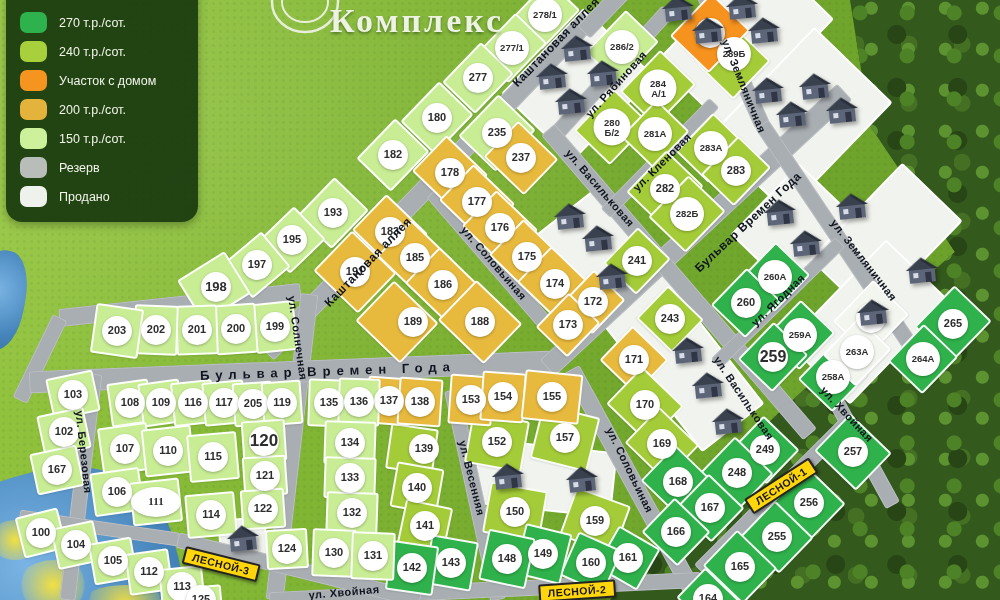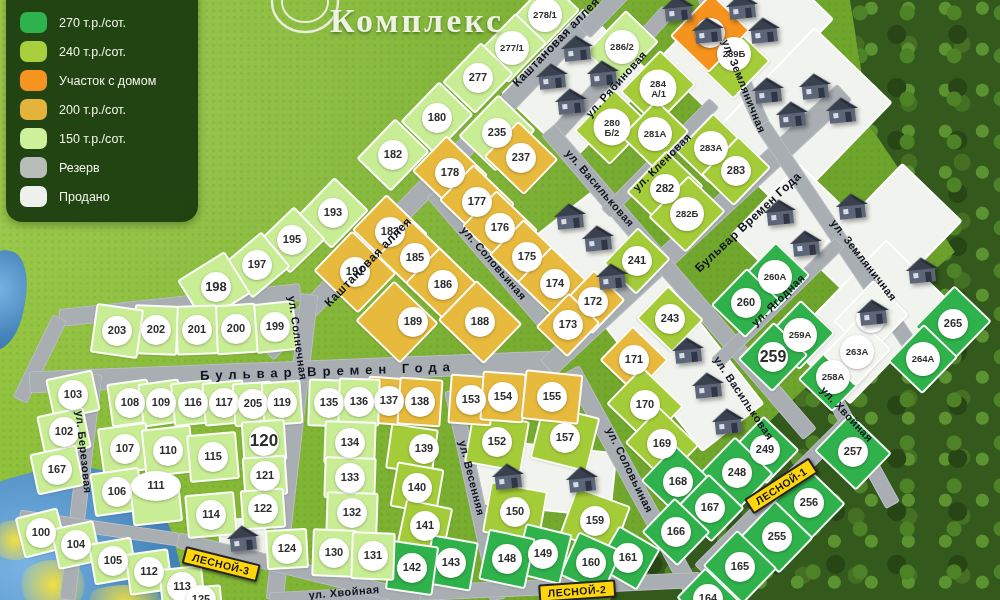--- a/index.html
+++ b/index.html
@@ -294,21 +294,21 @@
       <div class="plot-label" style="left: 168px; top: 451px; width: 30px; height: 30px; transform: translate(-50%, -50%); font-size: 11px;">110</div>
       <div class="plot" style="left: 213px; top: 457px; width: 46px; height: 44px; transform: translate(-50%, -50%) rotate(-5deg); background: rgb(201, 237, 149);"></div>
       <div class="plot-label" style="left: 213px; top: 457px; width: 30px; height: 30px; transform: translate(-50%, -50%); font-size: 11px;">115</div>
       <div class="plot" style="left: 264px; top: 441px; width: 40px; height: 38px; transform: translate(-50%, -50%) rotate(-4deg); background: rgb(201, 237, 149);"></div>
       <div class="plot-label" style="left: 264px; top: 441px; width: 30px; height: 30px; transform: translate(-50%, -50%); font-size: 17px;">120</div>
       <div class="plot" style="left: 57px; top: 470px; width: 44px; height: 38px; transform: translate(-50%, -50%) rotate(-12deg); background: rgb(201, 237, 149);"></div>
       <div class="plot-label" style="left: 57px; top: 470px; width: 30px; height: 30px; transform: translate(-50%, -50%); font-size: 11px;">167</div>
       <div class="plot" style="left: 117px; top: 492px; width: 46px; height: 40px; transform: translate(-50%, -50%) rotate(-8deg); background: rgb(201, 237, 149);"></div>
       <div class="plot-label" style="left: 117px; top: 492px; width: 30px; height: 30px; transform: translate(-50%, -50%); font-size: 11px;">106</div>
       <div class="plot" style="left: 156px; top: 502px; width: 46px; height: 40px; transform: translate(-50%, -50%) rotate(-6deg); background: rgb(201, 237, 149);"></div>
-      <div class="plot-label" style="left: 156px; top: 486px; width: 50px; height: 30px; transform: translate(-50%, -50%); font-size: 11px;">111</div>
+      <div class="plot-label" style="left: 156px; top: 502px; width: 50px; height: 30px; transform: translate(-50%, -50%); font-size: 11px; font-family: Liberation Serif, serif;">111</div>
       <div class="plot" style="left: 265px; top: 476px; width: 40px; height: 36px; transform: translate(-50%, -50%) rotate(-4deg); background: rgb(201, 237, 149);"></div>
       <div class="plot-label" style="left: 265px; top: 476px; width: 30px; height: 30px; transform: translate(-50%, -50%); font-size: 11px;">121</div>
       <div class="plot" style="left: 263px; top: 509px; width: 40px; height: 36px; transform: translate(-50%, -50%) rotate(-4deg); background: rgb(201, 237, 149);"></div>
       <div class="plot-label" style="left: 263px; top: 509px; width: 30px; height: 30px; transform: translate(-50%, -50%); font-size: 11px;">122</div>
       <div class="plot" style="left: 211px; top: 515px; width: 46px; height: 40px; transform: translate(-50%, -50%) rotate(-5deg); background: rgb(201, 237, 149);"></div>
       <div class="plot-label" style="left: 211px; top: 515px; width: 30px; height: 30px; transform: translate(-50%, -50%); font-size: 11px;">114</div>
       <div class="plot" style="left: 41px; top: 533px; width: 40px; height: 38px; transform: translate(-50%, -50%) rotate(-14deg); background: rgb(201, 237, 149);"></div>
       <div class="plot-label" style="left: 41px; top: 533px; width: 30px; height: 30px; transform: translate(-50%, -50%); font-size: 11px;">100</div>
       <div class="plot" style="left: 76px; top: 545px; width: 40px; height: 38px; transform: translate(-50%, -50%) rotate(-12deg); background: rgb(201, 237, 149);"></div>
       <div class="plot-label" style="left: 76px; top: 545px; width: 30px; height: 30px; transform: translate(-50%, -50%); font-size: 11px;">104</div>

